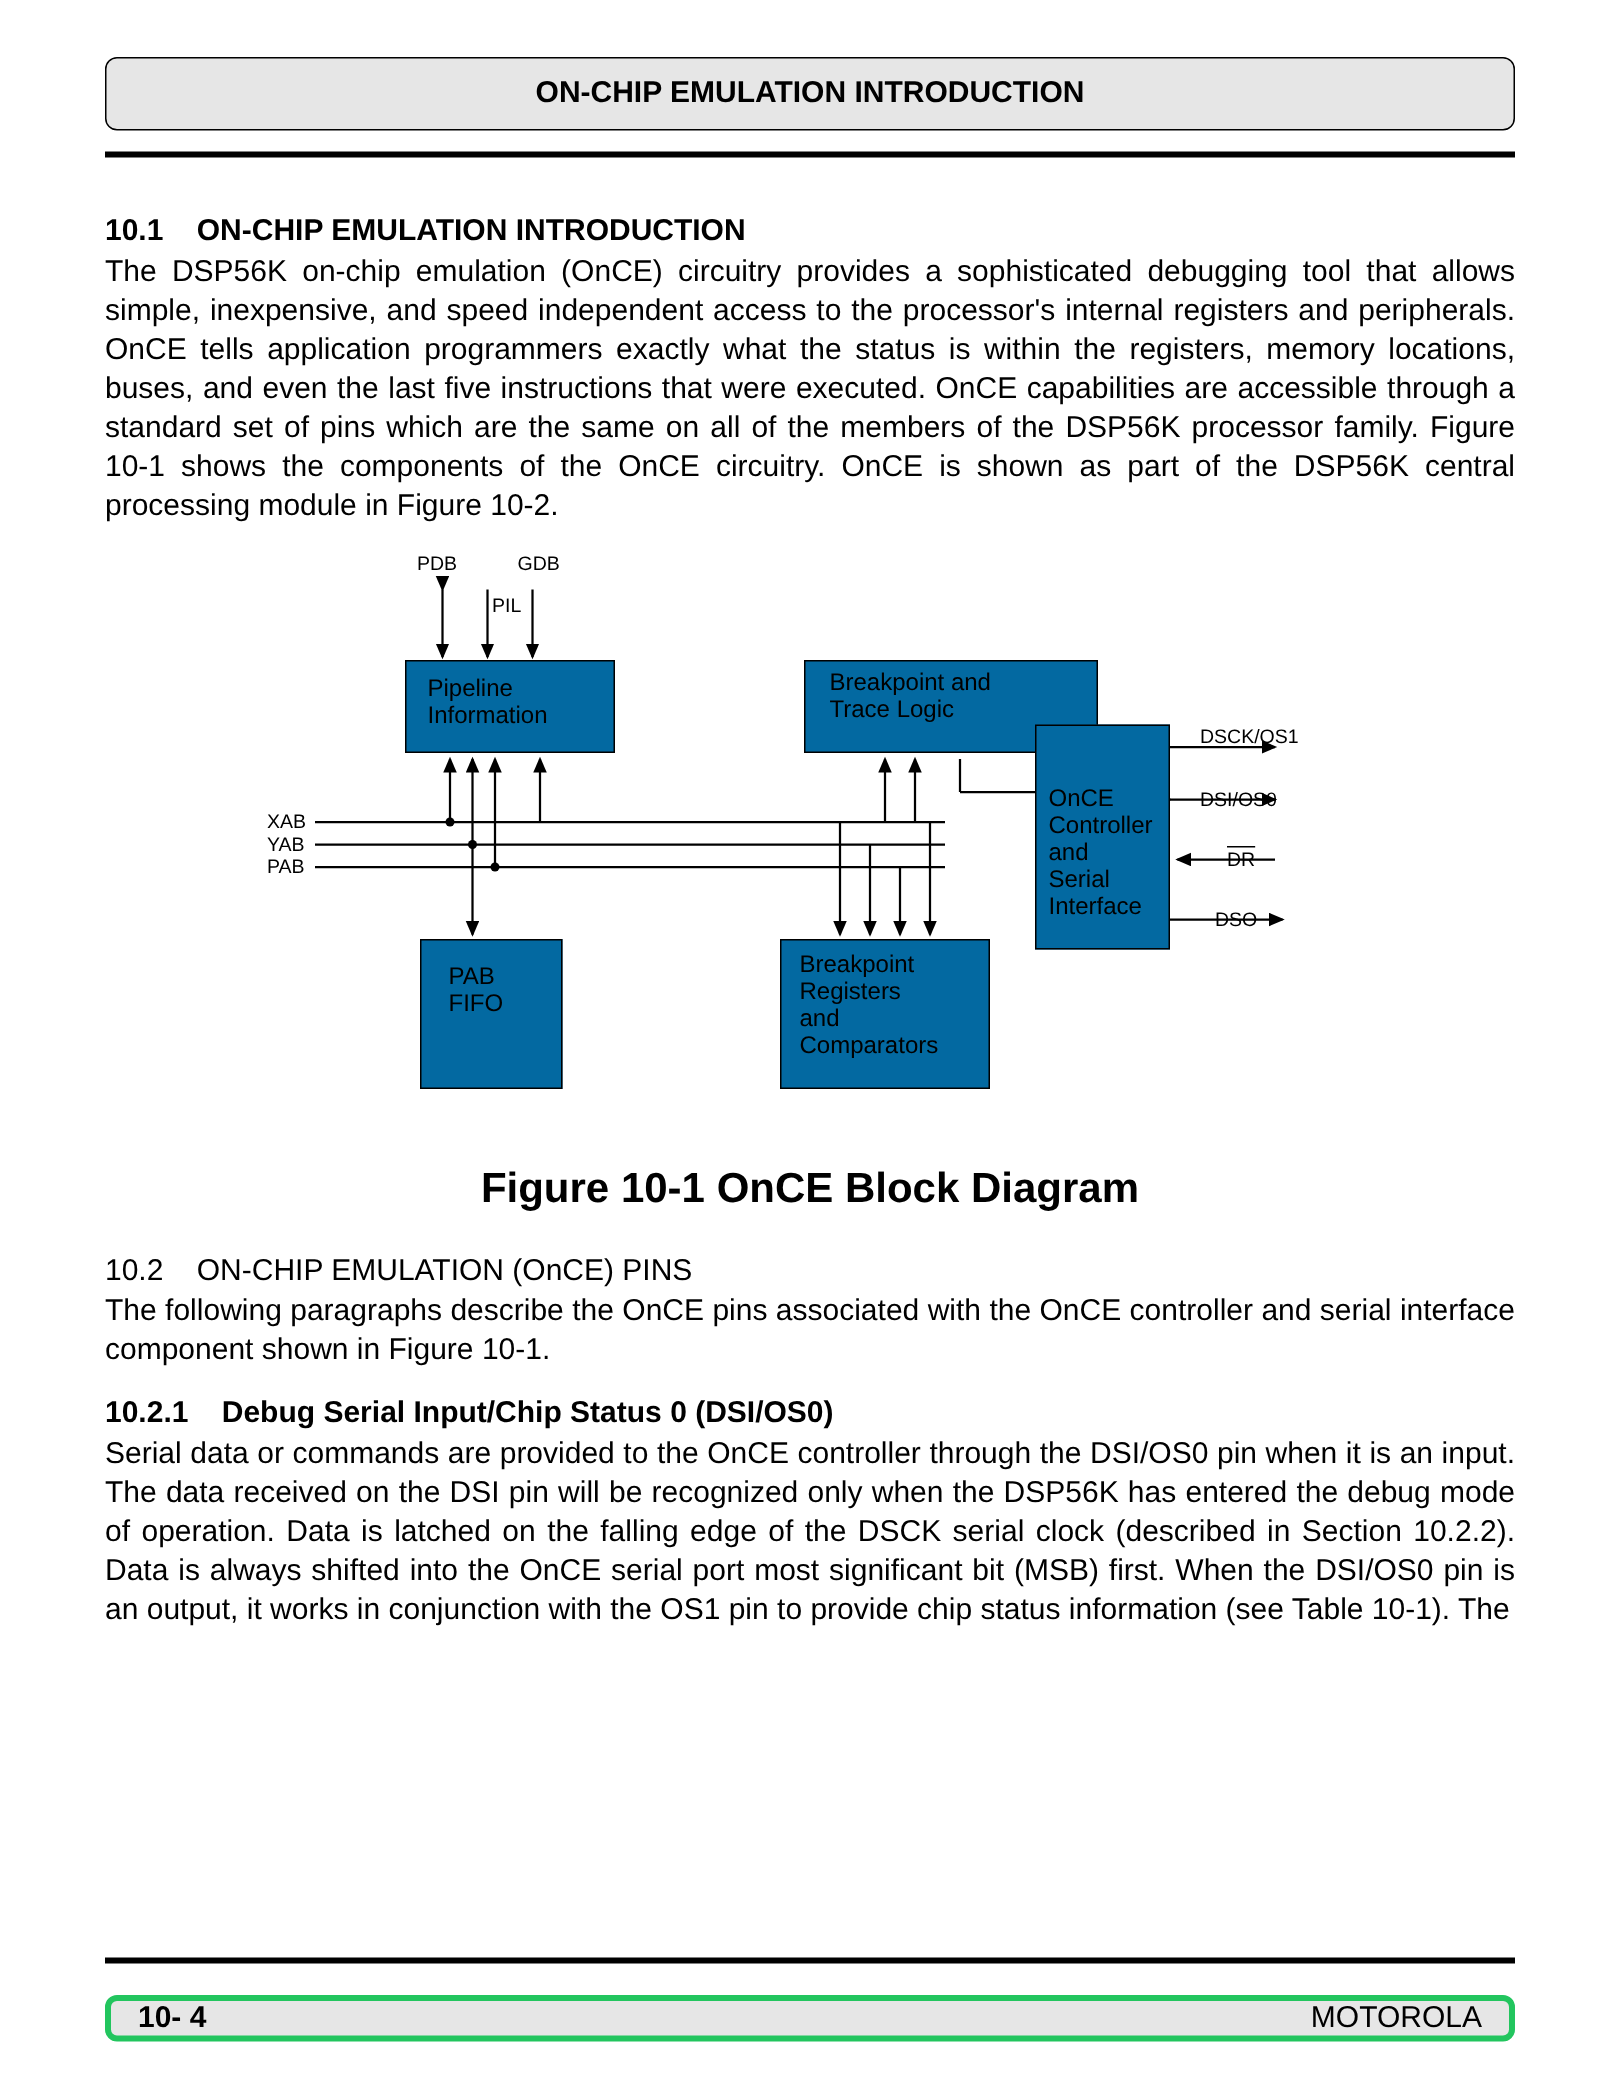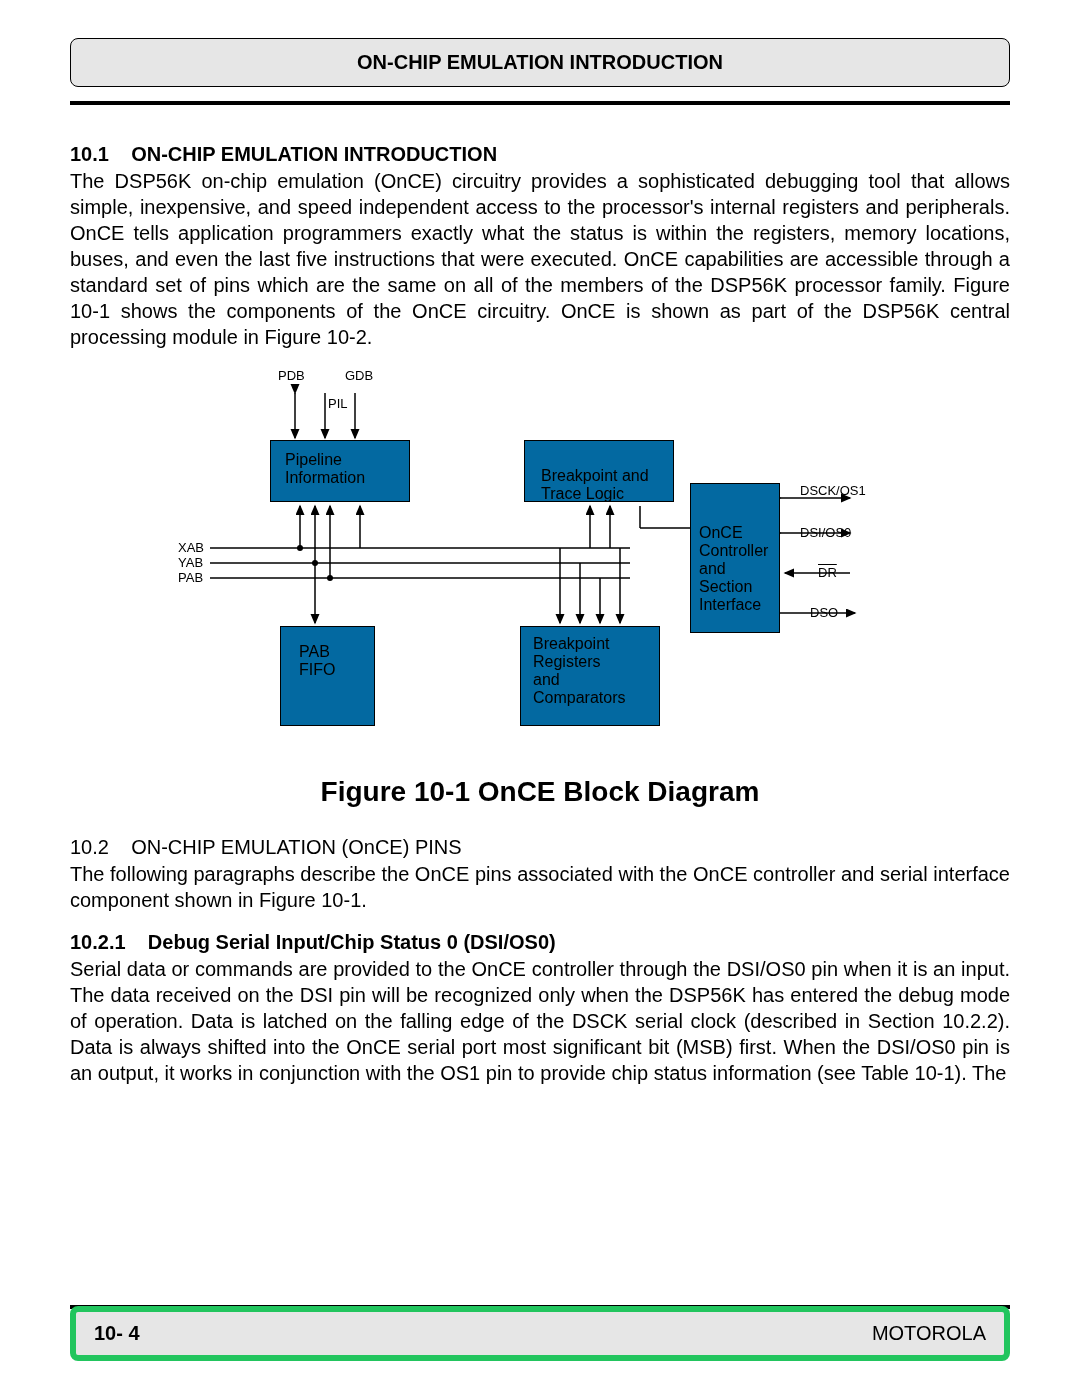--- a/index.html
+++ b/index.html
@@ -71,24 +71,24 @@
   }
   .footer-rule {
     position: absolute;
     left: 70px; right: 70px; bottom: 88px;
     border: none;
     border-top: 4px solid #000;
   }
   .footer-box {
     position: absolute;
     left: 70px; right: 70px; bottom: 36px;
-    border: 6px solid #22c55e;
+    border: 4px solid #22c55e;
     border-radius: 8px;
     background: #e6e6e6;
-    padding: 10px 18px;
+    padding: 0 18px;
     display: flex;
     justify-content: space-between;
     align-items: center;
     font-size: 20px;
   }
   .footer-box .center { font-weight: bold; }
   .overline { text-decoration: overline; }
 </style>
 </head>
 <body>
@@ -152,39 +152,39 @@
     <div class="lbl small" style="left:185px; top:0;">GDB</div>
 
     <div class="lbl small" style="left:18px; top:172px;">XAB</div>
     <div class="lbl small" style="left:18px; top:187px;">YAB</div>
     <div class="lbl small" style="left:18px; top:202px;">PAB</div>
 
     <div class="box" style="left:110px; top:72px; width:140px; height:62px; padding:10px 14px;">
       <div>Pipeline</div>
       <div>Information</div>
     </div>
-    <div class="box" style="left:364px; top:72px; width:150px; height:62px; padding:26px 16px;">
+    <div class="box" style="left:376px; top:72px; width:196px; height:62px; padding:6px 16px;">
       <div>Breakpoint and</div>
       <div>Trace Logic</div>
     </div>
     <div class="box" style="left:120px; top:258px; width:95px; height:100px; padding:16px 18px;">
       <div>PAB</div>
       <div>FIFO</div>
     </div>
     <div class="box" style="left:360px; top:258px; width:140px; height:100px; padding:8px 12px;">
       <div>Breakpoint</div>
       <div>Registers</div>
       <div>and</div>
       <div>Comparators</div>
     </div>
     <div class="box" style="left:530px; top:115px; width:90px; height:150px; padding:40px 8px 8px 8px;">
       <div>OnCE</div>
       <div>Controller</div>
       <div>and</div>
-      <div>Section</div>
+      <div>Serial</div>
       <div>Interface</div>
     </div>
 
     <div class="lbl small" style="left:640px; top:115px;">DSCK/OS1</div>
     <div class="lbl small" style="left:640px; top:157px;">DSI/OS0</div>
     <div class="lbl small overline" style="left:658px; top:197px;">DR</div>
     <div class="lbl small" style="left:650px; top:237px;">DSO</div>
   </div>
 </div>
 <div class="figure-caption">Figure  10-1 OnCE Block Diagram</div>

